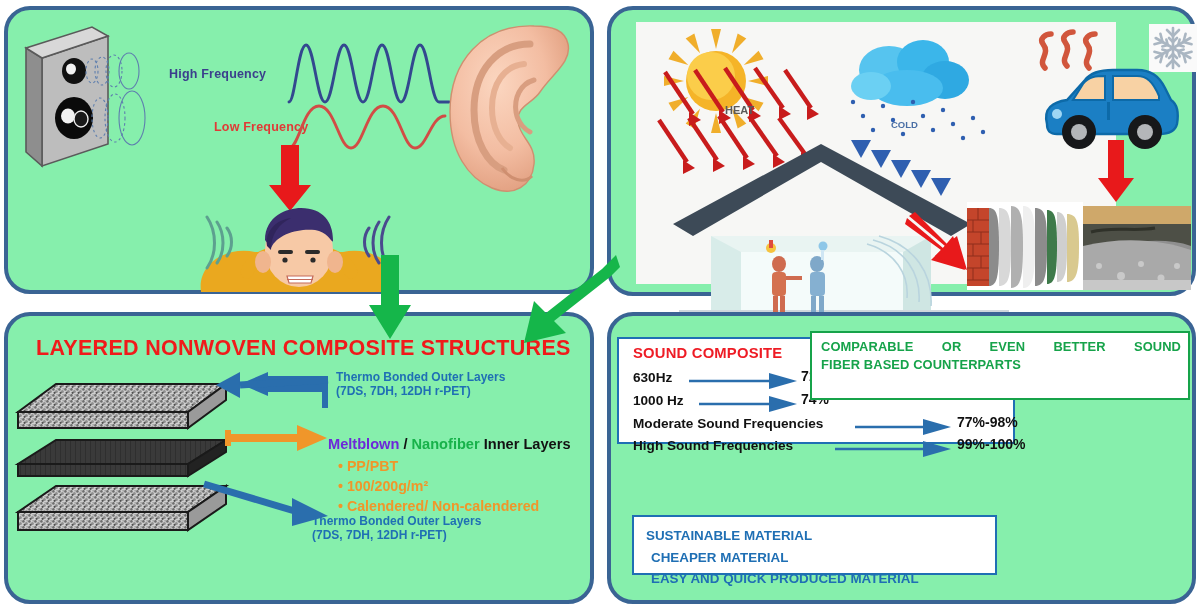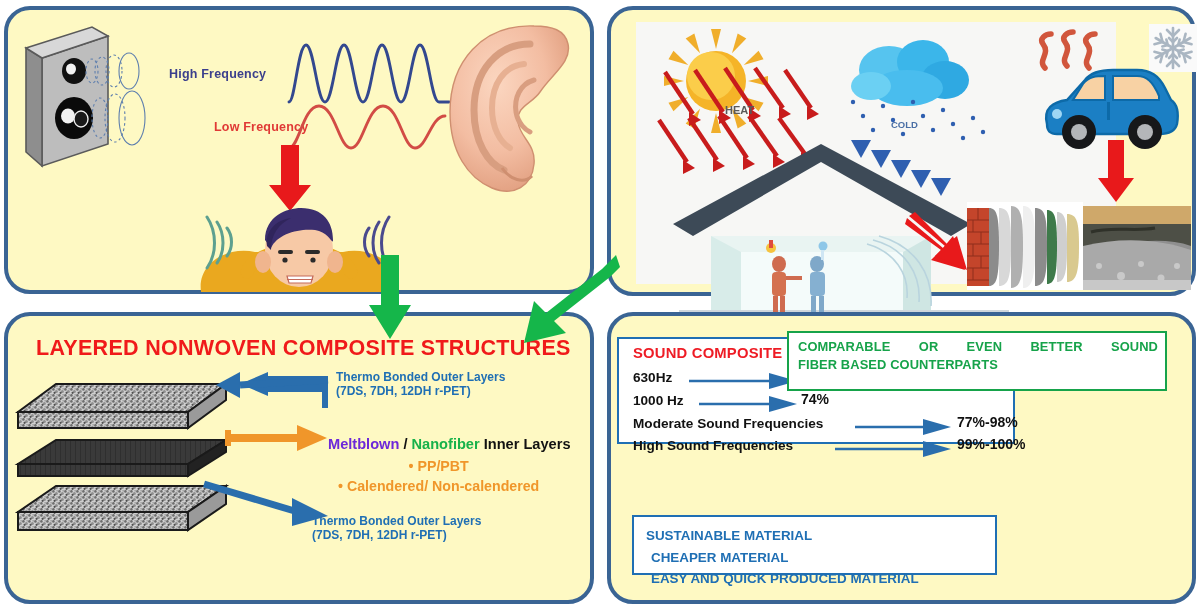--- a/index.html
+++ b/index.html
@@ -1,19 +1,19 @@
 <!DOCTYPE html>
 <html><head>
 <meta charset="utf-8">
 <style>
   html,body{margin:0;padding:0;background:#ffffff;}
   body{width:1200px;height:611px;font-family:"Liberation Sans",sans-serif;overflow:hidden;}
   #root{position:relative;width:1200px;height:611px;}
 
-  .panel{position:absolute;border:4px solid #3a6494;border-radius:26px;background:#fef9c3;box-sizing:border-box;}
+  .panel{position:absolute;border:4px solid #3a6494;border-radius:26px;background:#86efac;box-sizing:border-box;}
   #p1{left:4px;top:6px;width:590px;height:288px;}
   #p2{left:607px;top:6px;width:589px;height:290px;}
   #p3{left:4px;top:312px;width:590px;height:292px;}
   #p4{left:607px;top:312px;width:589px;height:292px;}
 
   .abs{position:absolute;}
   svg{display:block;overflow:visible;}
 
   
   .freq-label{font-weight:bold;font-size:12.5px;letter-spacing:.2px;font-family:"Liberation Sans",sans-serif;}
@@ -22,21 +22,21 @@
 
   
   .p3title{position:absolute;left:36px;top:336px;font-size:21.5px;font-weight:bold;color:#f01a1a;
            letter-spacing:.3px;white-space:nowrap;font-family:"Liberation Sans",sans-serif;}
   .lbl{position:absolute;font-family:"Liberation Sans",sans-serif;font-weight:bold;line-height:1.18;}
   .blue-lbl{color:#1f6fb4;font-size:12px;}
   .inner-head{font-size:14.6px;}
   .or{color:#6d28d9;}
   .gr{color:#17b24a;}
   .bk{color:#121212;}
-  .bullets{color:#f0962a;font-size:14.2px;font-weight:bold;line-height:1.42;text-align:center;}
+  .bullets{color:#f0962a;font-size:14.2px;font-weight:bold;line-height:1.42;}
 
   
   .box{position:absolute;box-sizing:border-box;background:#fff;}
   .box-blue{border:2.6px solid #1f6fb4;}
   .box-green{border:2.6px solid #16a34a;}
   .box-red{border:2.6px solid #e02020;}
 
   .sa-title{position:absolute;left:14px;top:6px;color:#ee1c25;font-size:14.8px;font-weight:bold;letter-spacing:.2px;}
   .sa-row{position:absolute;font-size:13.6px;font-weight:bold;color:#111;}
   .sa-val{position:absolute;font-size:14px;font-weight:bold;color:#111;}
@@ -425,20 +425,21 @@
 
   <div class="lbl inner-head" style="left:328px;top:436px;white-space:nowrap">
     <span class="or">Meltblown</span>
     <span class="bk">/</span>
     <span class="gr">Nanofiber</span>
     <span class="bk">Inner Layers</span>
   </div>
 
   <div class="lbl bullets" style="left:338px;top:456px">
     <div>• PP/PBT</div>
+    <div>• 100/200g/m²</div>
     <div>• Calendered/ Non-calendered</div>
   </div>
 
   <div class="lbl blue-lbl" style="left:312px;top:514px">
     <div>Thermo Bonded Outer Layers</div>
     <div>(7DS, 7DH, 12DH r-PET)</div>
   </div>
 
   <div class="panel" id="p4"></div>
 
@@ -467,21 +468,21 @@
     <div class="sa-val" style="left:338px;top:75px">77%-98%</div>
 
     <div class="sa-row" style="left:14px;top:99px">High Sound Frequencies</div>
     <svg class="abs" style="left:216px;top:102px" width="118" height="16">
       <line x1="0" y1="8" x2="90" y2="8" stroke="#2a6ead" stroke-width="2.4"></line>
       <polygon points="88,0 88,16 116,8" fill="#2a6ead"></polygon>
     </svg>
     <div class="sa-val" style="left:338px;top:97px">99%-100%</div>
   </div>
 
-  <div class="box box-green" style="left:787px;top:331px;width:380px;height:60px;z-index:6">
+  <div class="box box-green" style="left:810px;top:331px;width:380px;height:69px;z-index:6">
     <div class="green-txt">
       <div>COMPARABLE OR EVEN BETTER SOUND</div>
       <div class="last">FIBER BASED COUNTERPARTS</div>
     </div>
   </div>
 
 
   <div class="box box-blue" style="left:632px;top:515px;width:365px;height:60px;z-index:6">
     <div class="sus-txt">
       <div>SUSTAINABLE MATERIAL</div>

